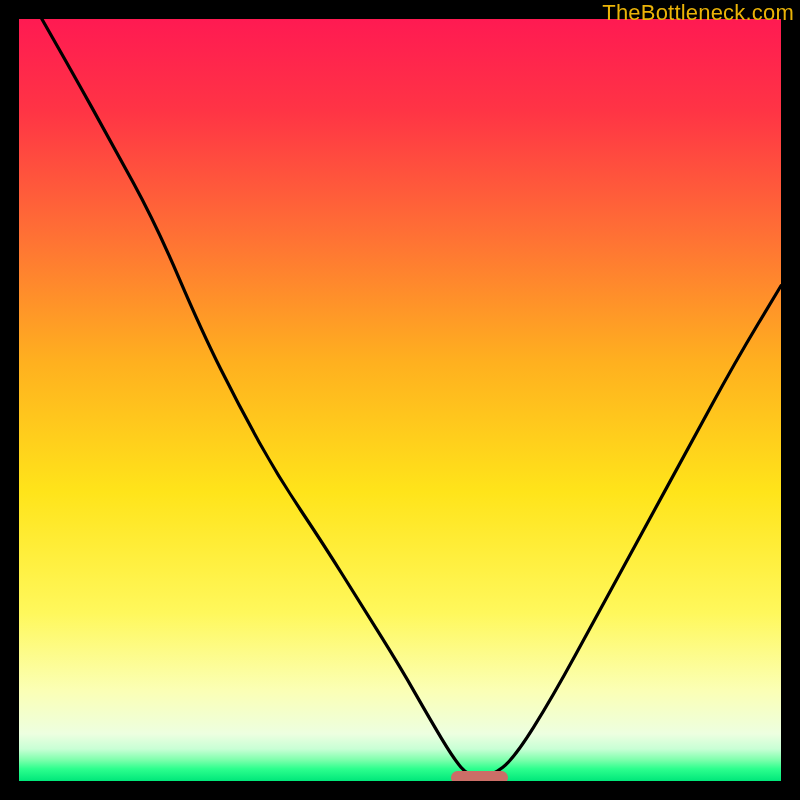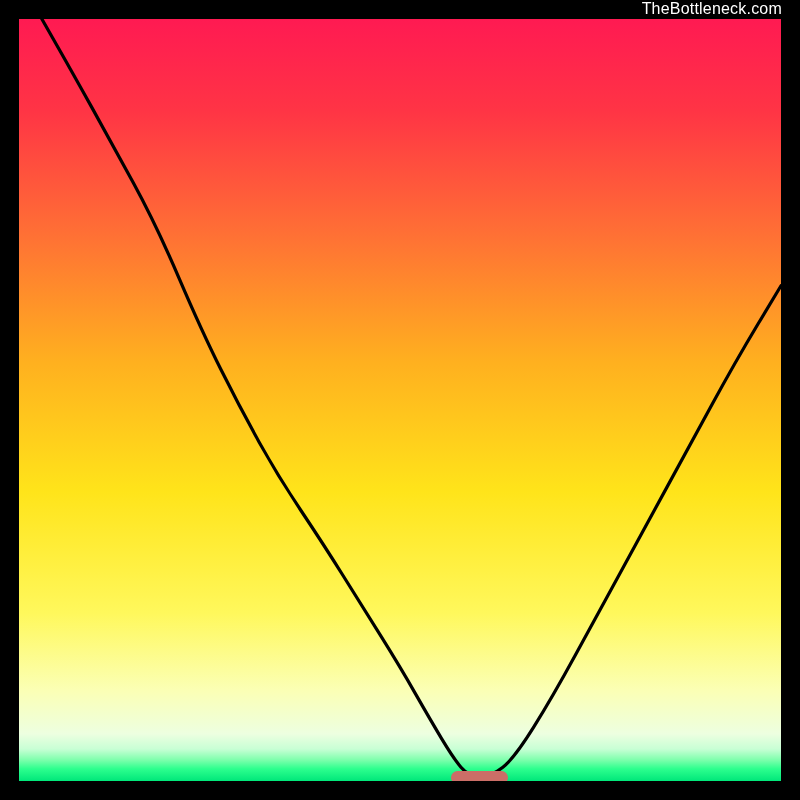--- a/index.html
+++ b/index.html
@@ -34,24 +34,24 @@
   svg.curve {
     position: absolute;
     left: 0;
     top: 0;
     width: 762px;
     height: 762px;
   }
   .watermark {
     position: absolute;
     top: 0;
-    right: 18px;
-    color: #ffffff;
+    right: 6px;
+    color: #eab308;
     font-family: Arial, Helvetica, sans-serif;
-    font-size: 16px;
+    font-size: 22px;
     font-weight: 500;
     letter-spacing: 0.2px;
   }
   .marker {
     position: absolute;
     background: #cb6e67;
     border-radius: 8px;
   }
 </style>
 </head>

